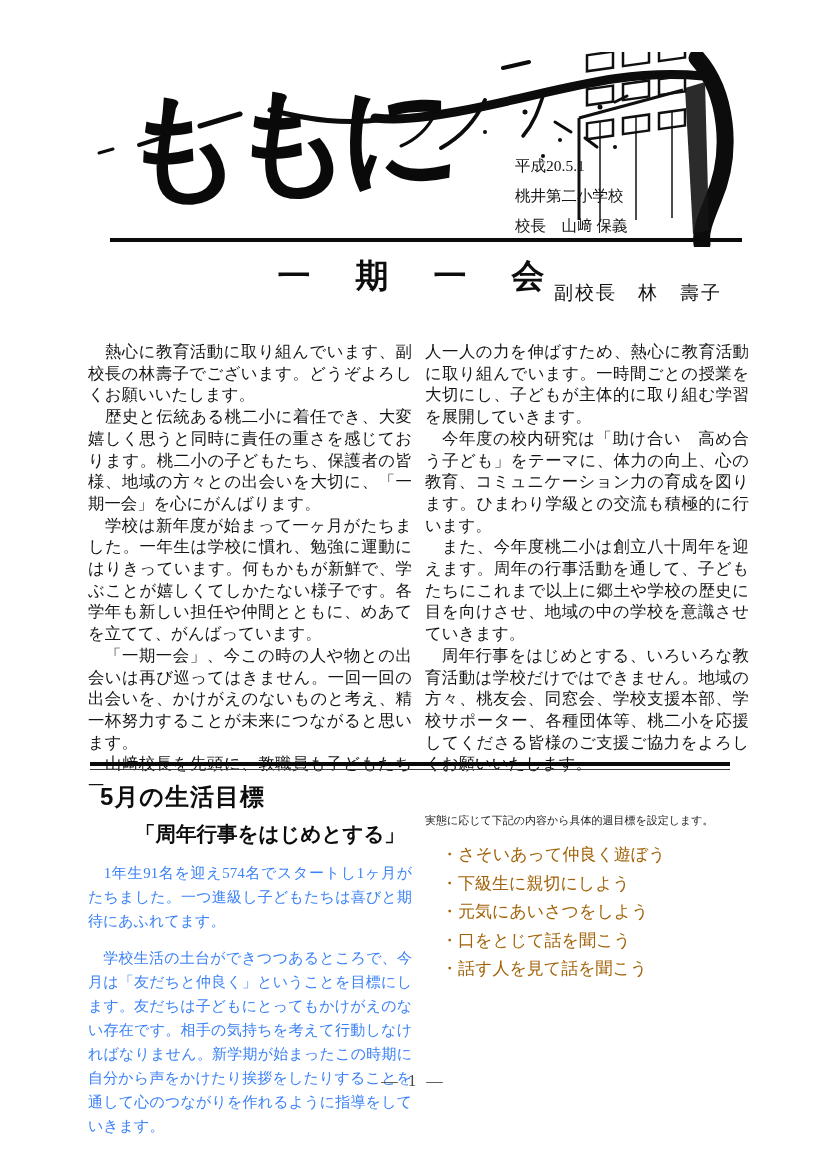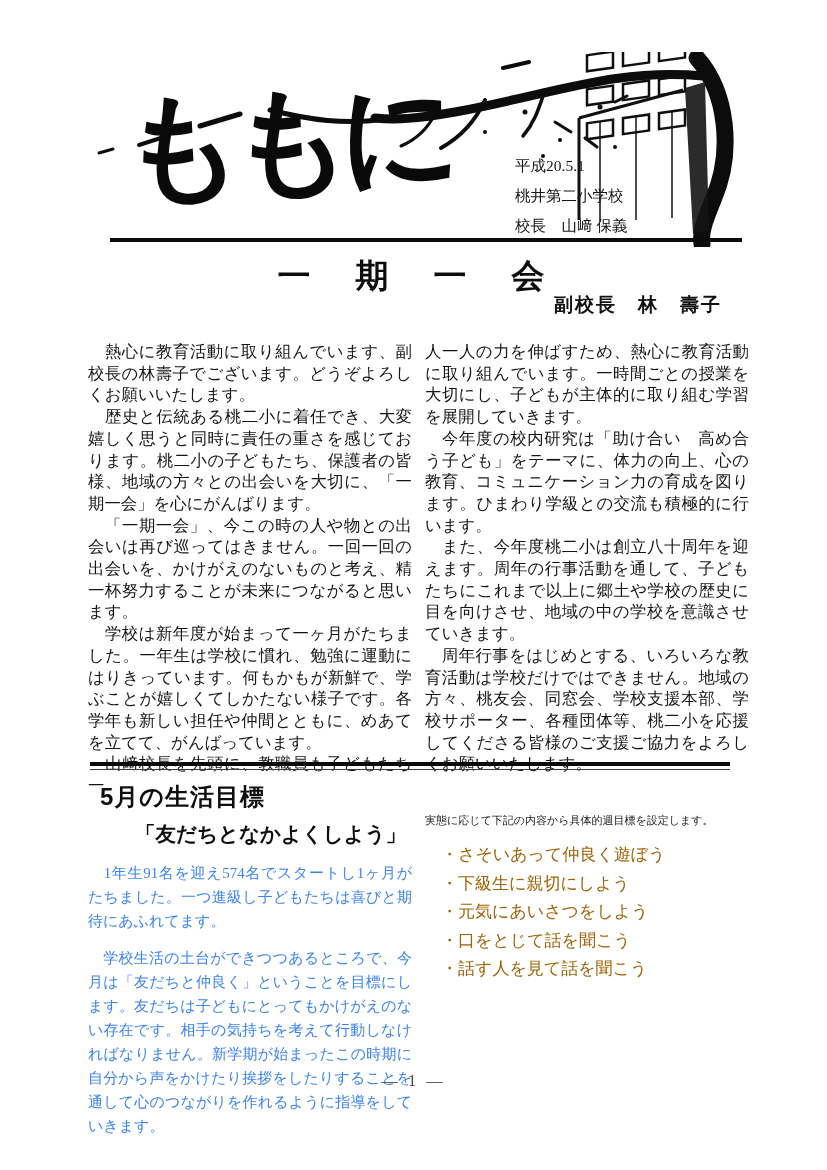--- a/index.html
+++ b/index.html
@@ -26,23 +26,23 @@
     position:absolute;left:110px;top:238px;width:632px;height:0;
     border-top:4px solid #0b0b0b;
   }
   
   .article-title{
     position:absolute;left:88px;top:254px;width:652px;margin:0;
     text-align:center;font-size:33px;font-weight:bold;letter-spacing:6px;
     font-family:"Liberation Sans","DejaVu Sans",sans-serif;color:#0d0d0d;
   }
   .byline{
-    position:absolute;left:88px;top:292px;width:660px;
+    position:absolute;left:88px;top:280px;width:660px;
     text-align:right;padding-right:0;box-sizing:border-box;
-    font-size:19px;font-weight:bold;letter-spacing:2px;color:#111;
+    font-size:19px;font-weight:normal;letter-spacing:2px;color:#111;
   }
   .byline-inner{display:inline-block;margin-right:26px;}
   .article-cols{
     position:absolute;left:88px;top:341px;width:661px;
     display:flex;gap:13px;
   }
   .col{width:324px;flex:0 0 324px;}
   .article-cols p{
     margin:0;font-size:16.4px;line-height:21.7px;
     text-align:justify;color:#151515;
@@ -154,38 +154,38 @@
   <h1 class="article-title">一　期　一　会</h1>
 
   <div class="byline">
     <span class="byline-inner">副校長　林　壽子</span>
   </div>
 
   <section class="article-cols">
     <div class="col">
       <p>　熱心に教育活動に取り組んでいます、副校長の林壽子でございます。どうぞよろしくお願いいたします。</p>
       <p>　歴史と伝統ある桃二小に着任でき、大変嬉しく思うと同時に責任の重さを感じております。桃二小の子どもたち、保護者の皆様、地域の方々との出会いを大切に、「一期一会」を心にがんばります。</p>
+      <p>　学校は新年度が始まって一ヶ月がたちました。一年生は学校に慣れ、勉強に運動にはりきっています。何もかもが新鮮で、学ぶことが嬉しくてしかたない様子です。各学年も新しい担任や仲間とともに、めあてを立てて、がんばっています。</p>
       <p>　「一期一会」、今この時の人や物との出会いは再び巡ってはきません。一回一回の出会いを、かけがえのないものと考え、精一杯努力することが未来につながると思います。</p>
-      <p>　学校は新年度が始まって一ヶ月がたちました。一年生は学校に慣れ、勉強に運動にはりきっています。何もかもが新鮮で、学ぶことが嬉しくてしかたない様子です。各学年も新しい担任や仲間とともに、めあてを立てて、がんばっています。</p>
       <p>　山﨑校長を先頭に、教職員も子どもたち一</p>
     </div>
     <div class="col">
       <p>人一人の力を伸ばすため、熱心に教育活動に取り組んでいます。一時間ごとの授業を大切にし、子どもが主体的に取り組む学習を展開していきます。</p>
       <p>　今年度の校内研究は「助け合い　高め合う子ども」をテーマに、体力の向上、心の教育、コミュニケーション力の育成を図ります。ひまわり学級との交流も積極的に行います。</p>
       <p>　また、今年度桃二小は創立八十周年を迎えます。周年の行事活動を通して、子どもたちにこれまで以上に郷土や学校の歴史に目を向けさせ、地域の中の学校を意識させていきます。</p>
       <p>　周年行事をはじめとする、いろいろな教育活動は学校だけではできません。地域の方々、桃友会、同窓会、学校支援本部、学校サポーター、各種団体等、桃二小を応援してくださる皆様のご支援ご協力をよろしくお願いいたします。</p>
     </div>
   </section>
 
   <div class="divider"></div>
 
   <section class="goals-cols">
     <div class="col goals-left">
       <h2 class="goals-heading">5月の生活目標</h2>
-      <h3 class="goals-subheading">「友だちとなかよくしよう」</h3>
+      <h3 class="goals-subheading">「周年行事をはじめとする」</h3>
       <p>　1年生91名を迎え574名でスタートし1ヶ月がたちました。一つ進級し子どもたちは喜びと期待にあふれてます。</p>
       <p>　学校生活の土台ができつつあるところで、今月は「友だちと仲良く」ということを目標にします。友だちは子どもにとってもかけがえのない存在です。相手の気持ちを考えて行動しなければなりません。新学期が始まったこの時期に自分から声をかけたり挨拶をしたりすることを通して心のつながりを作れるように指導をしていきます。</p>
     </div>
     <div class="col goals-right">
       <p class="goals-intro">実態に応じて下記の内容から具体的週目標を設定します。</p>
       <ul class="goal-list">
         <li>・さそいあって仲良く遊ぼう</li>
         <li>・下級生に親切にしよう</li>
         <li>・元気にあいさつをしよう</li>
         <li>・口をとじて話を聞こう</li>

